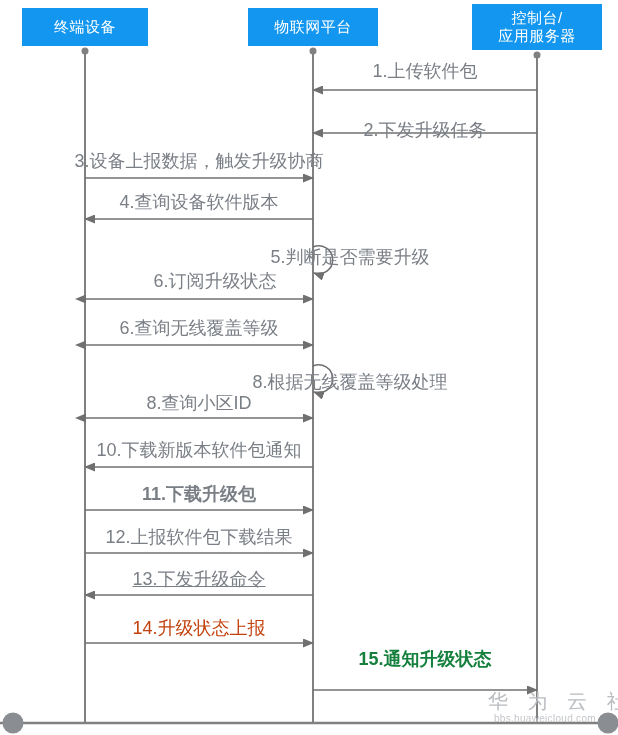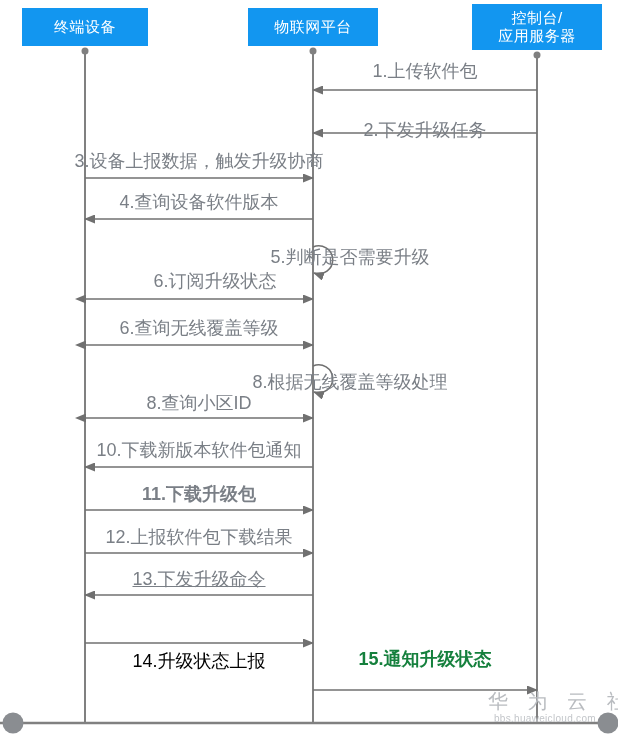--- a/index.html
+++ b/index.html
@@ -133,20 +133,20 @@
       <div class="msg-label" style="left: 199px; top: 195px; color: rgb(122, 127, 134);">4.查询设备软件版本</div>
       <div class="msg-label" style="left: 350px; top: 250px; color: rgb(122, 127, 134);">5.判断是否需要升级</div>
       <div class="msg-label" style="left: 199px; top: 274px; color: rgb(122, 127, 134); margin-left: 16px;">6.订阅升级状态</div>
       <div class="msg-label" style="left: 199px; top: 321px; color: rgb(122, 127, 134);">6.查询无线覆盖等级</div>
       <div class="msg-label" style="left: 350px; top: 375px; color: rgb(122, 127, 134);">8.根据无线覆盖等级处理</div>
       <div class="msg-label" style="left: 199px; top: 396px; color: rgb(122, 127, 134);">8.查询小区ID</div>
       <div class="msg-label" style="left: 199px; top: 443px; color: rgb(122, 127, 134);">10.下载新版本软件包通知</div>
       <div class="msg-label" style="left: 199px; top: 487px; color: rgb(122, 127, 134); font-weight: bold;">11.下载升级包</div>
       <div class="msg-label" style="left: 199px; top: 530px; color: rgb(122, 127, 134);">12.上报软件包下载结果</div>
       <div class="msg-label" style="left: 199px; top: 572px; color: rgb(122, 127, 134); text-decoration: underline;">13.下发升级命令</div>
-      <div class="msg-label" style="left: 199px; top: 621px; color: #000000; margin-top: 33px;">14.升级状态上报</div>
+      <div class="msg-label" style="left: 199px; top: 621px; color: #c2410c;">14.升级状态上报</div>
       <div class="msg-label" style="left: 425px; top: 652px; color: #15803d; font-weight: bold;">15.通知升级状态</div>
     </div>
 
   <div class="watermark-main" id="wm-main" style="left: 488px; top: 688px; color: rgb(185, 188, 192);">华 为 云 社 区</div>
   <div class="watermark-sub" id="wm-sub" style="left: 494px; top: 713px;">bbs.huaweicloud.com</div>
 
 </div>
 
 </body></html>

